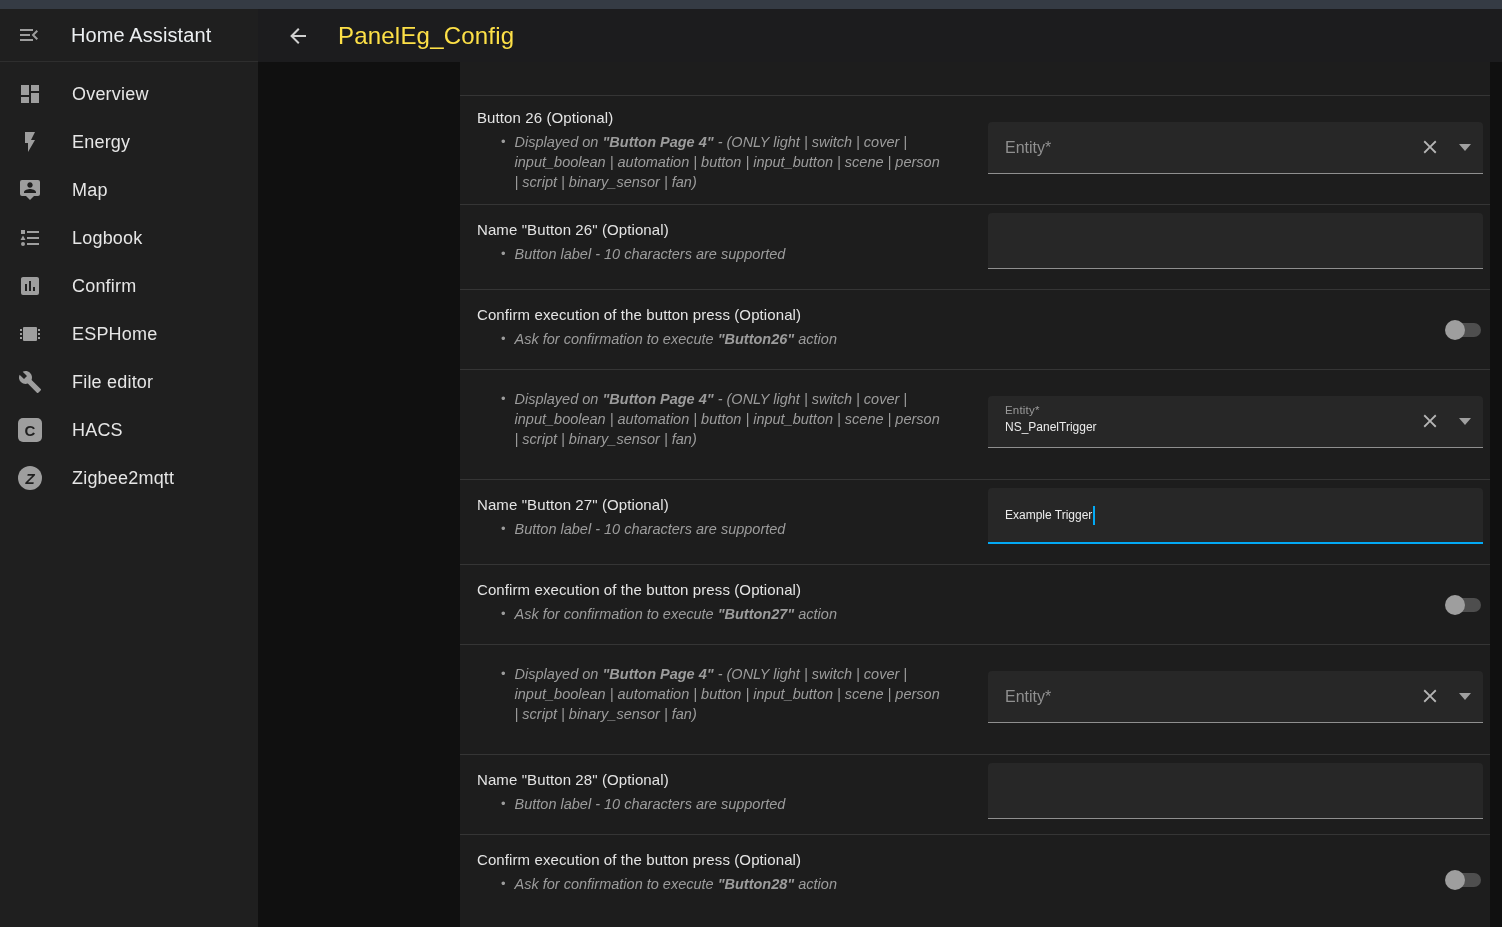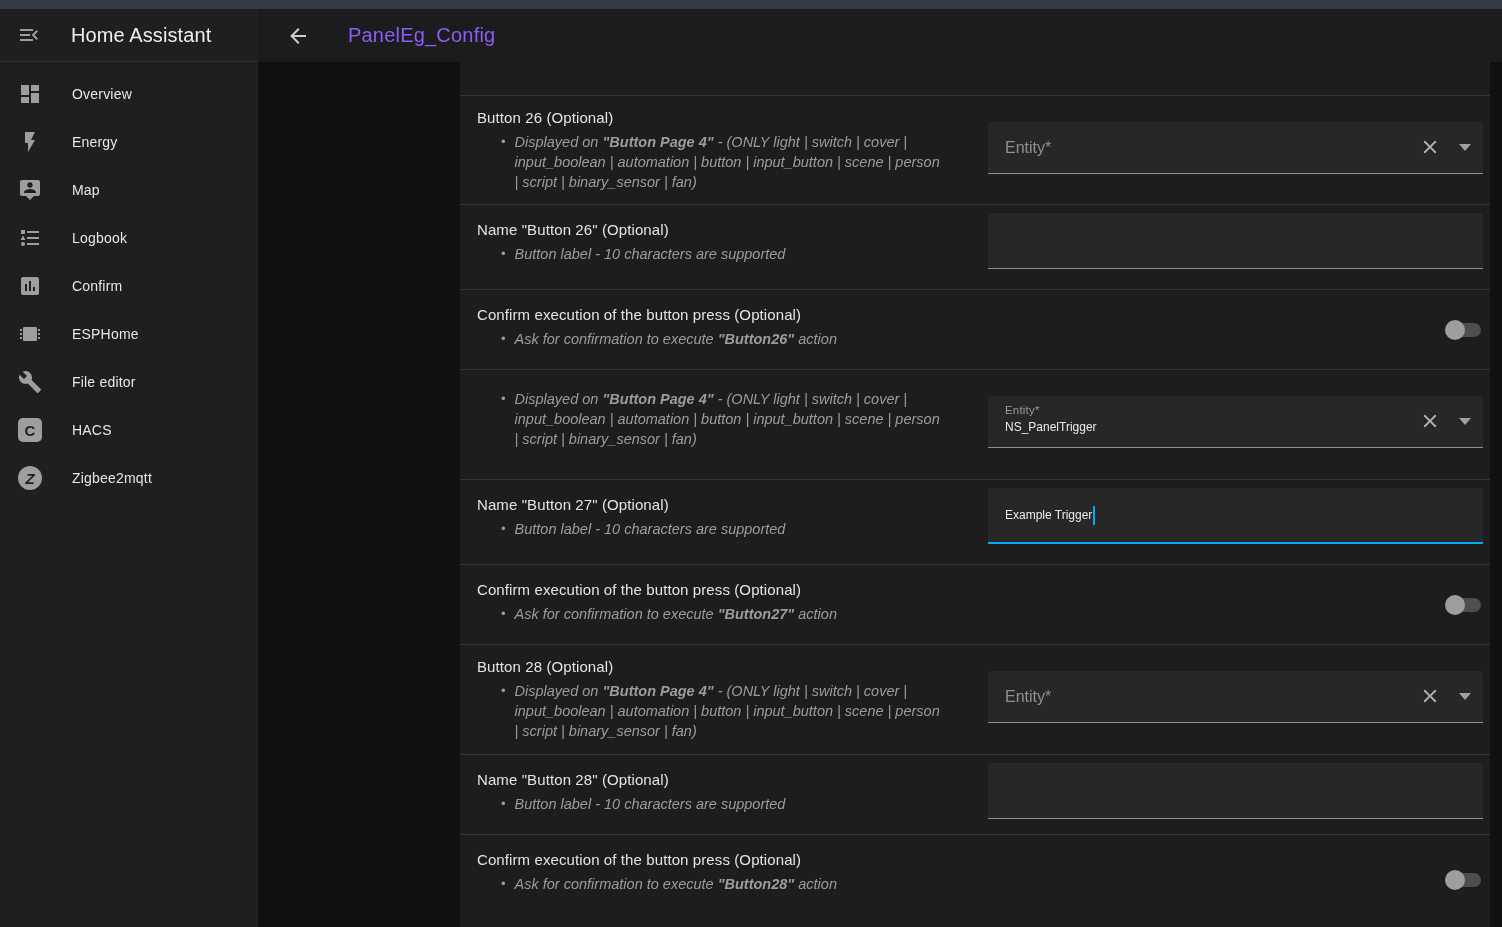--- a/index.html
+++ b/index.html
@@ -15,28 +15,28 @@
 
   
   .sidebar{position:absolute;left:0;top:9px;width:258px;height:918px;background:var(--sidebar-bg);z-index:5;}
   .sidebar-header{height:53px;display:flex;align-items:center;border-bottom:1px solid #2e2e2e;}
   .menu-btn{background:none;border:none;cursor:pointer;padding:0;margin-left:17px;width:24px;height:24px;color:var(--icon);}
   .sidebar-title{margin-left:30px;font-size:20px;font-weight:500;color:#eceff1;letter-spacing:.1px;}
   .sidebar-nav{padding-top:8px;}
   .nav-item{height:48px;display:flex;align-items:center;cursor:pointer;}
   .nav-icon{width:24px;height:24px;margin-left:18px;color:var(--icon);flex:none;}
   .nav-icon svg{width:24px;height:24px;display:block;}
-  .nav-label{margin-left:30px;font-size:14px;font-weight:500;color:#e6e6e6;letter-spacing:.2px;}
+  .nav-label{margin-left:30px;font-size:18px;font-weight:500;color:#e6e6e6;letter-spacing:.2px;}
 
   
   .main{position:absolute;left:258px;top:9px;right:0;bottom:0;background:var(--page-bg);}
   .appbar{position:absolute;left:0;top:0;right:0;height:53px;background:var(--appbar-bg);z-index:4;display:flex;align-items:center;}
   .back-btn{background:none;border:none;cursor:pointer;padding:0;margin-left:28px;width:24px;height:24px;color:#cfcfcf;}
   .back-btn svg{width:24px;height:24px;display:block;}
-  .page-title{margin-left:38px;font-size:20px;font-weight:500;color:#8b5cf6;letter-spacing:.2px;}
+  .page-title{margin-left:28px;font-size:24px;font-weight:500;color:#fde047;letter-spacing:.2px;}
 
   
   .content{position:absolute;left:0;top:0;right:0;bottom:0;z-index:1;}
   .card{position:absolute;left:202px;top:7px;width:1030px;}
   .row{position:relative;background:var(--card-bg);border-bottom:1px solid var(--sep);}
   .row-left{position:absolute;left:17px;width:500px;}
   .row-title{font-size:15px;font-weight:500;color:var(--txt);letter-spacing:.1px;}
   .bullet{display:flex;margin-top:6px;padding-left:24px;width:470px;}
   .bullet-dot{color:var(--txt2);font-size:13px;margin-right:9px;line-height:20px;flex:none;}
   .bullet-text{font-size:14.5px;font-style:italic;color:var(--txt2);line-height:20px;}
@@ -252,21 +252,20 @@
               <span class="bullet-text"><span>Ask for confirmation to execute </span><b>"Button27"</b><span> action</span></span>
             </div>
           </div>
           <div class="switch" style="top:30px">
             <span class="track"></span>
             <span class="thumb"></span>
           </div>
         </div>
         <div class="row" style="height: 110px;">
           <div class="row-left" style="top:13px">
-            <div class="row-title">Button 28 (Optional)</div>
             <div class="bullet">
               <span class="bullet-dot">•</span>
               <span class="bullet-text"><span>Displayed on </span><b>"Button Page 4"</b><span> - (ONLY light | switch | cover | input_boolean | automation | button | input_button | scene | person | script | binary_sensor | fan)</span></span>
             </div>
           </div>
           <div class="entity-field">
             <span class="entity-placeholder">Entity*</span>
             <span class="clear-icon">
               <svg viewBox="0 0 24 24" fill="currentColor">
                 <path d="M19,6.41L17.59,5L12,10.59L6.41,5L5,6.41L10.59,12L5,17.59L6.41,19L12,13.41L17.59,19L19,17.59L13.41,12L19,6.41Z"></path>

